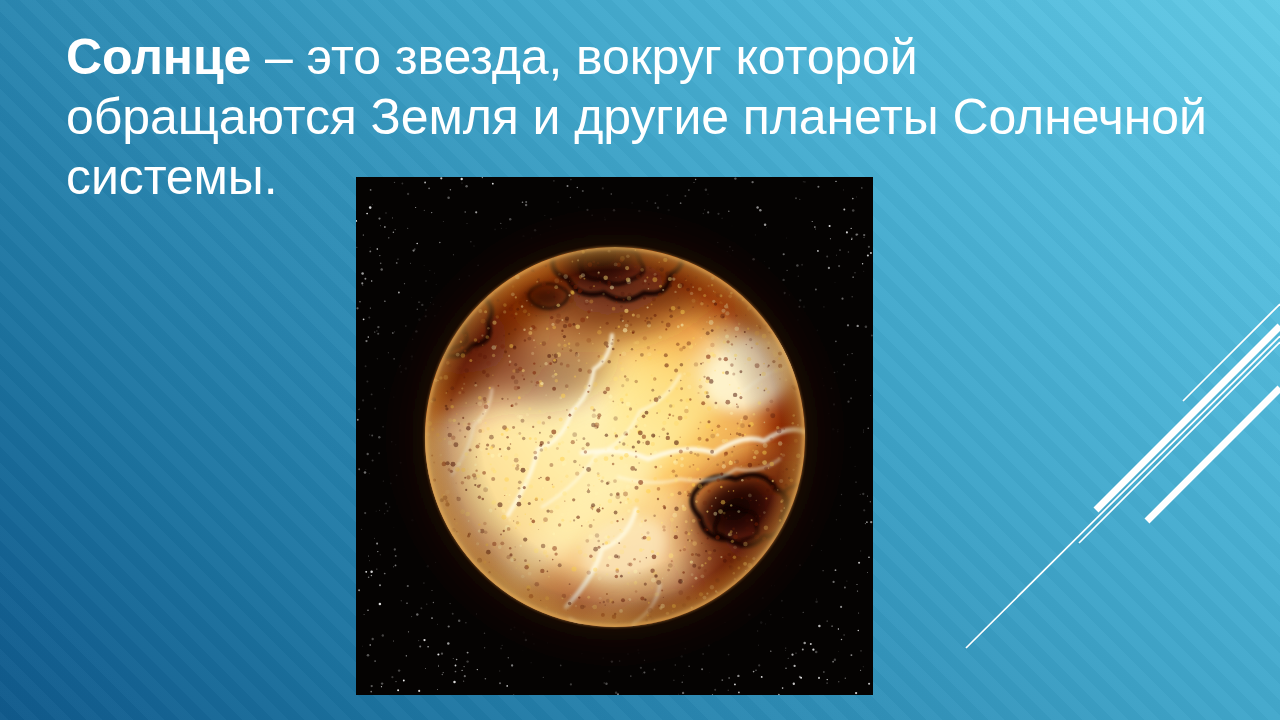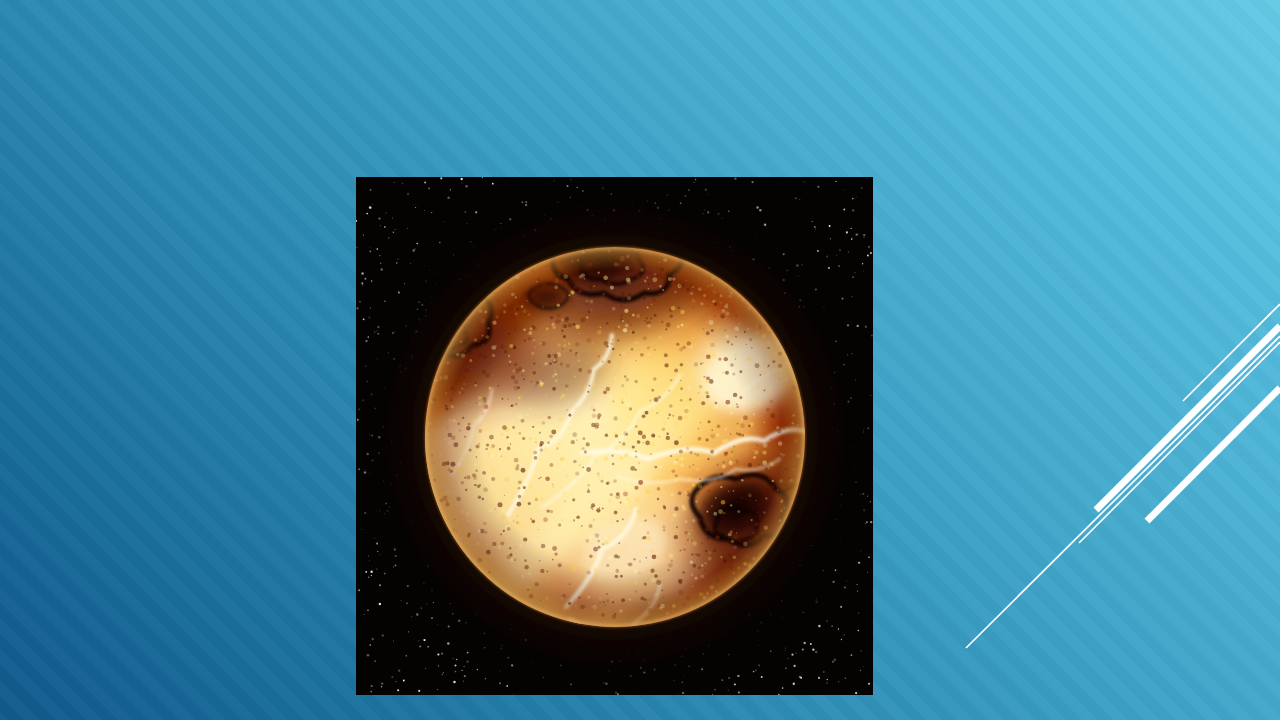--- a/index.html
+++ b/index.html
@@ -83,20 +83,21 @@
     inset: 0;
   }
 </style>
 </head>
 <body>
 
 <div id="slide">
 
   <div id="bg-texture"></div>
 
+  <div id="title-block"><span class="kw">Солнце</span><span class="rest"> – это звезда, вокруг которой обращаются Земля и другие планеты Солнечной системы.</span></div>
 
   <svg id="deco" viewBox="0 0 1280 720" preserveAspectRatio="none">
     <g stroke="#ffffff" stroke-linecap="butt" fill="none">
       <line x1="1280" y1="304" x2="1183" y2="401" stroke-width="1.7"></line>
       <line x1="1280" y1="326" x2="1096" y2="510" stroke-width="7"></line>
       <line x1="1280" y1="342" x2="1079" y2="543" stroke-width="1.7"></line>
       <line x1="1280" y1="336" x2="966" y2="648" stroke-width="1.7"></line>
       <line x1="1280" y1="388" x2="1147" y2="521" stroke-width="7"></line>
     </g>
   </svg>

